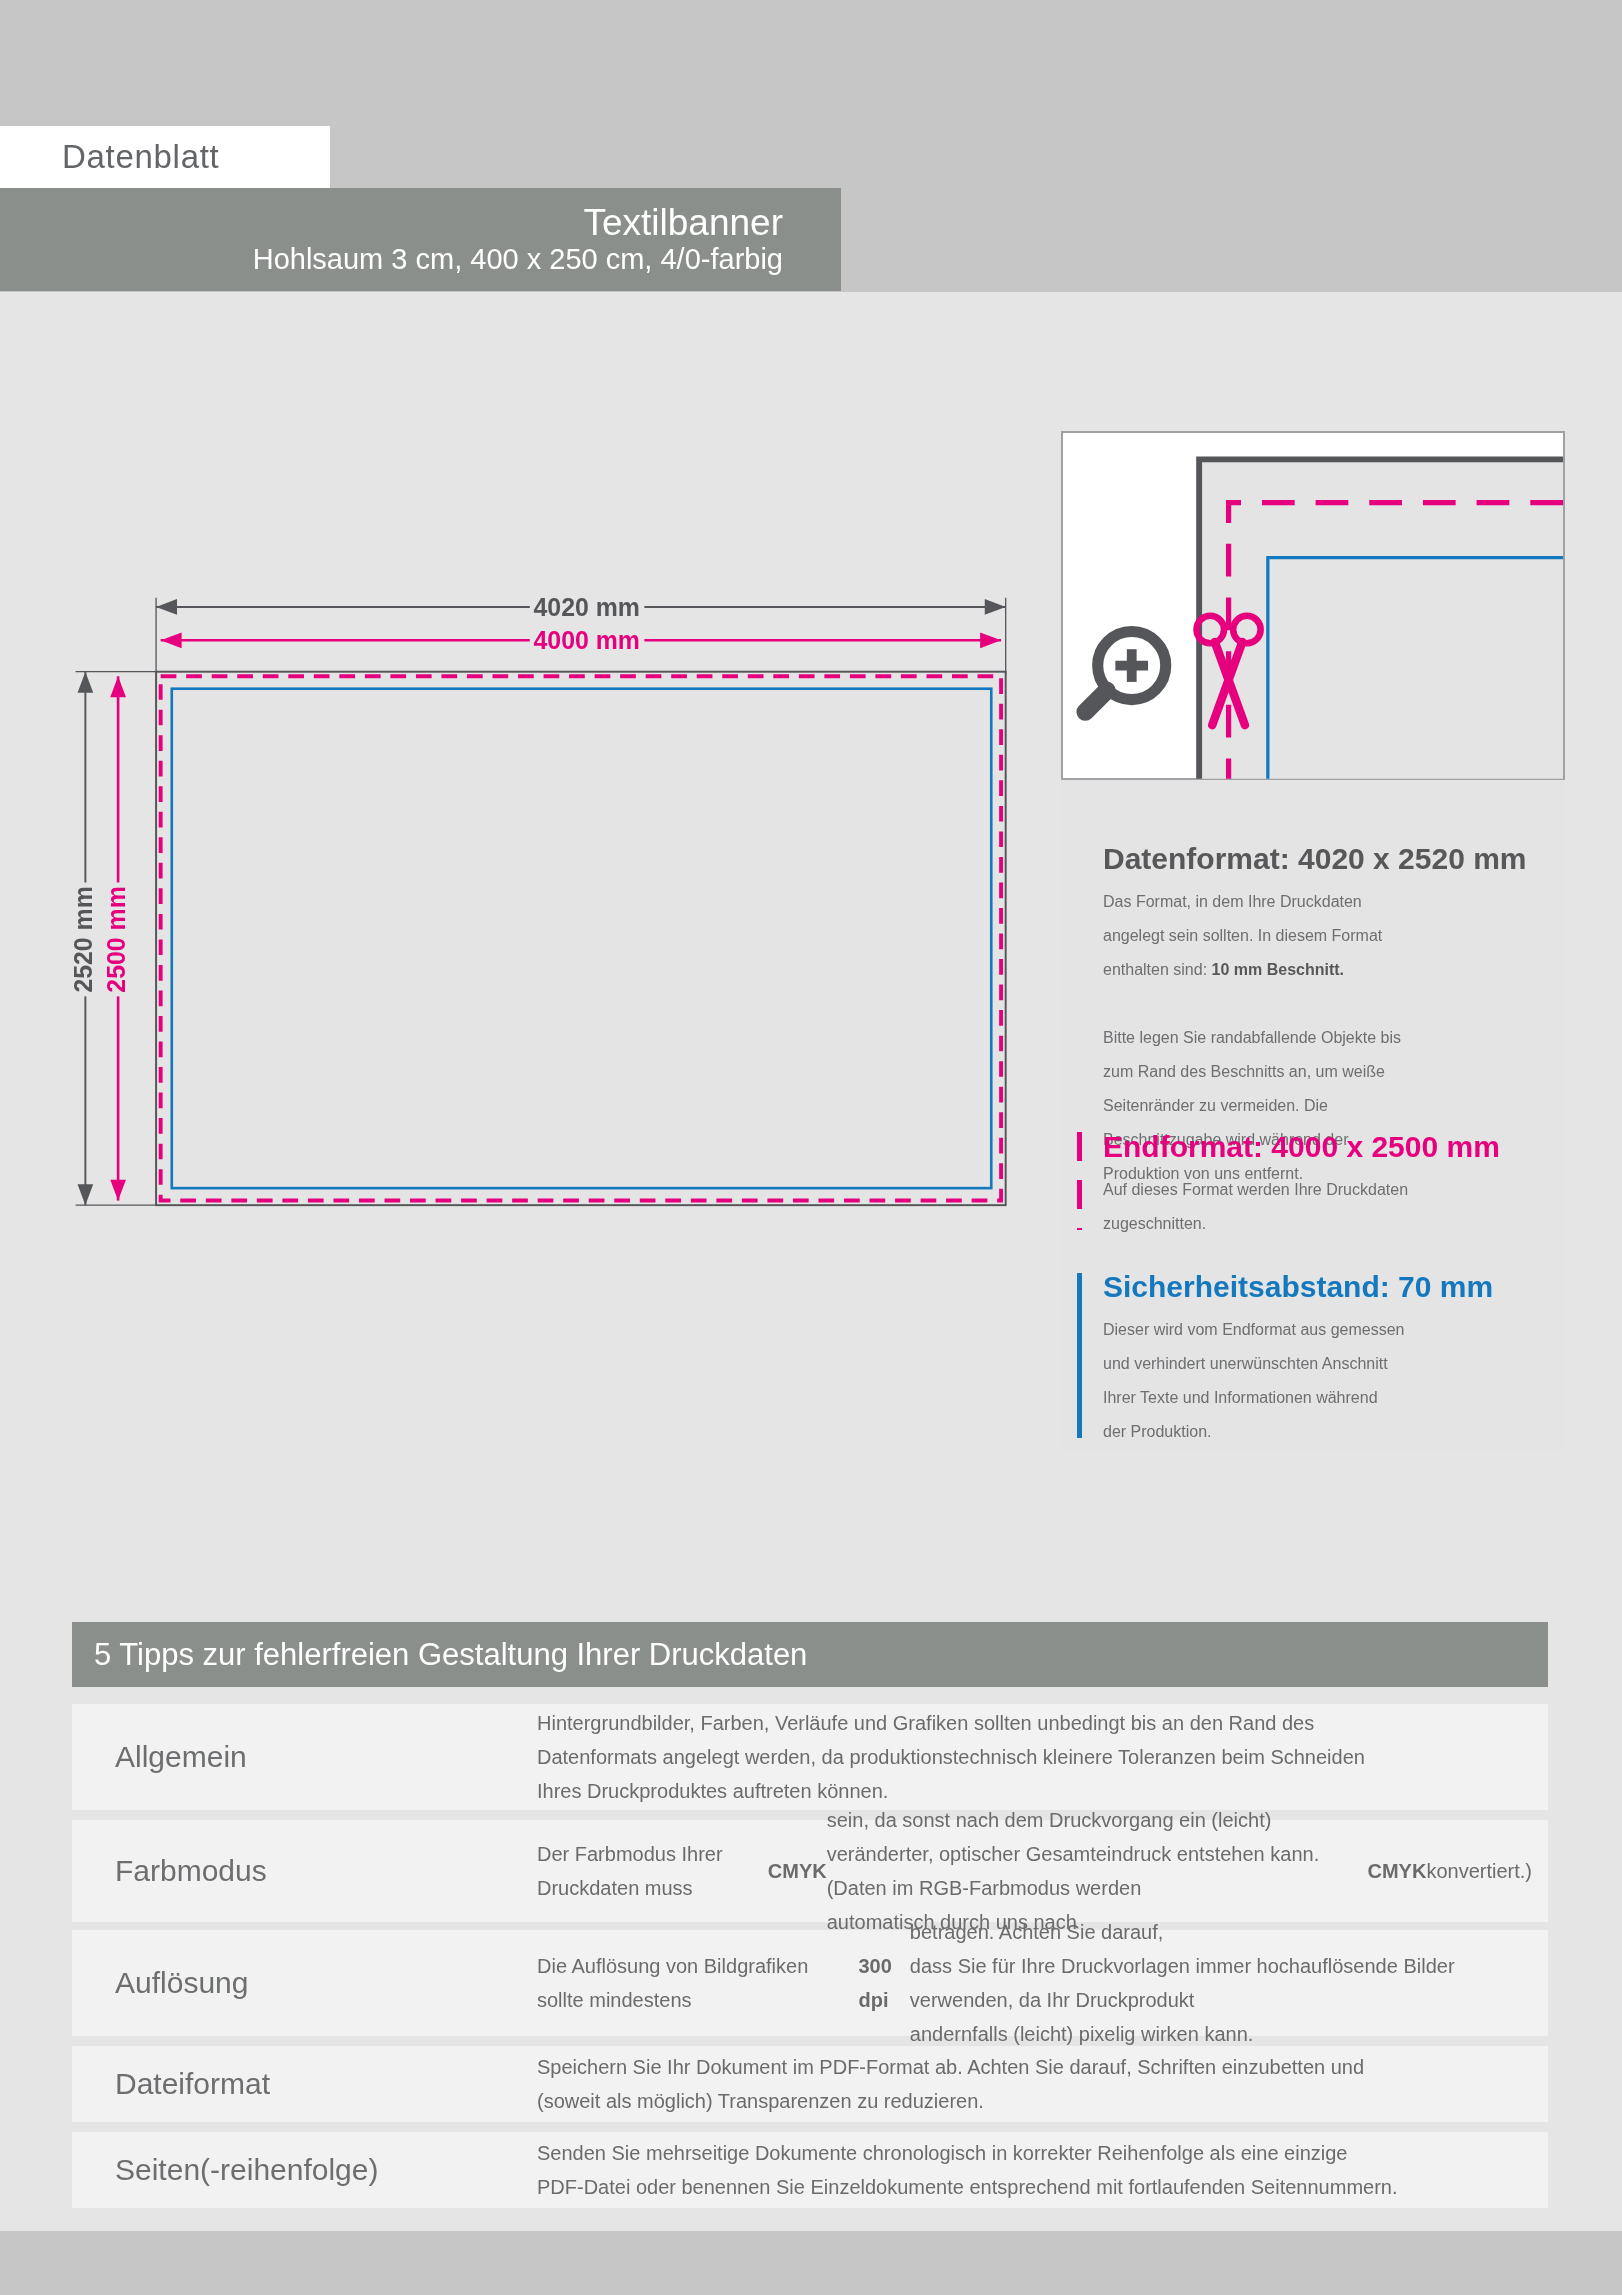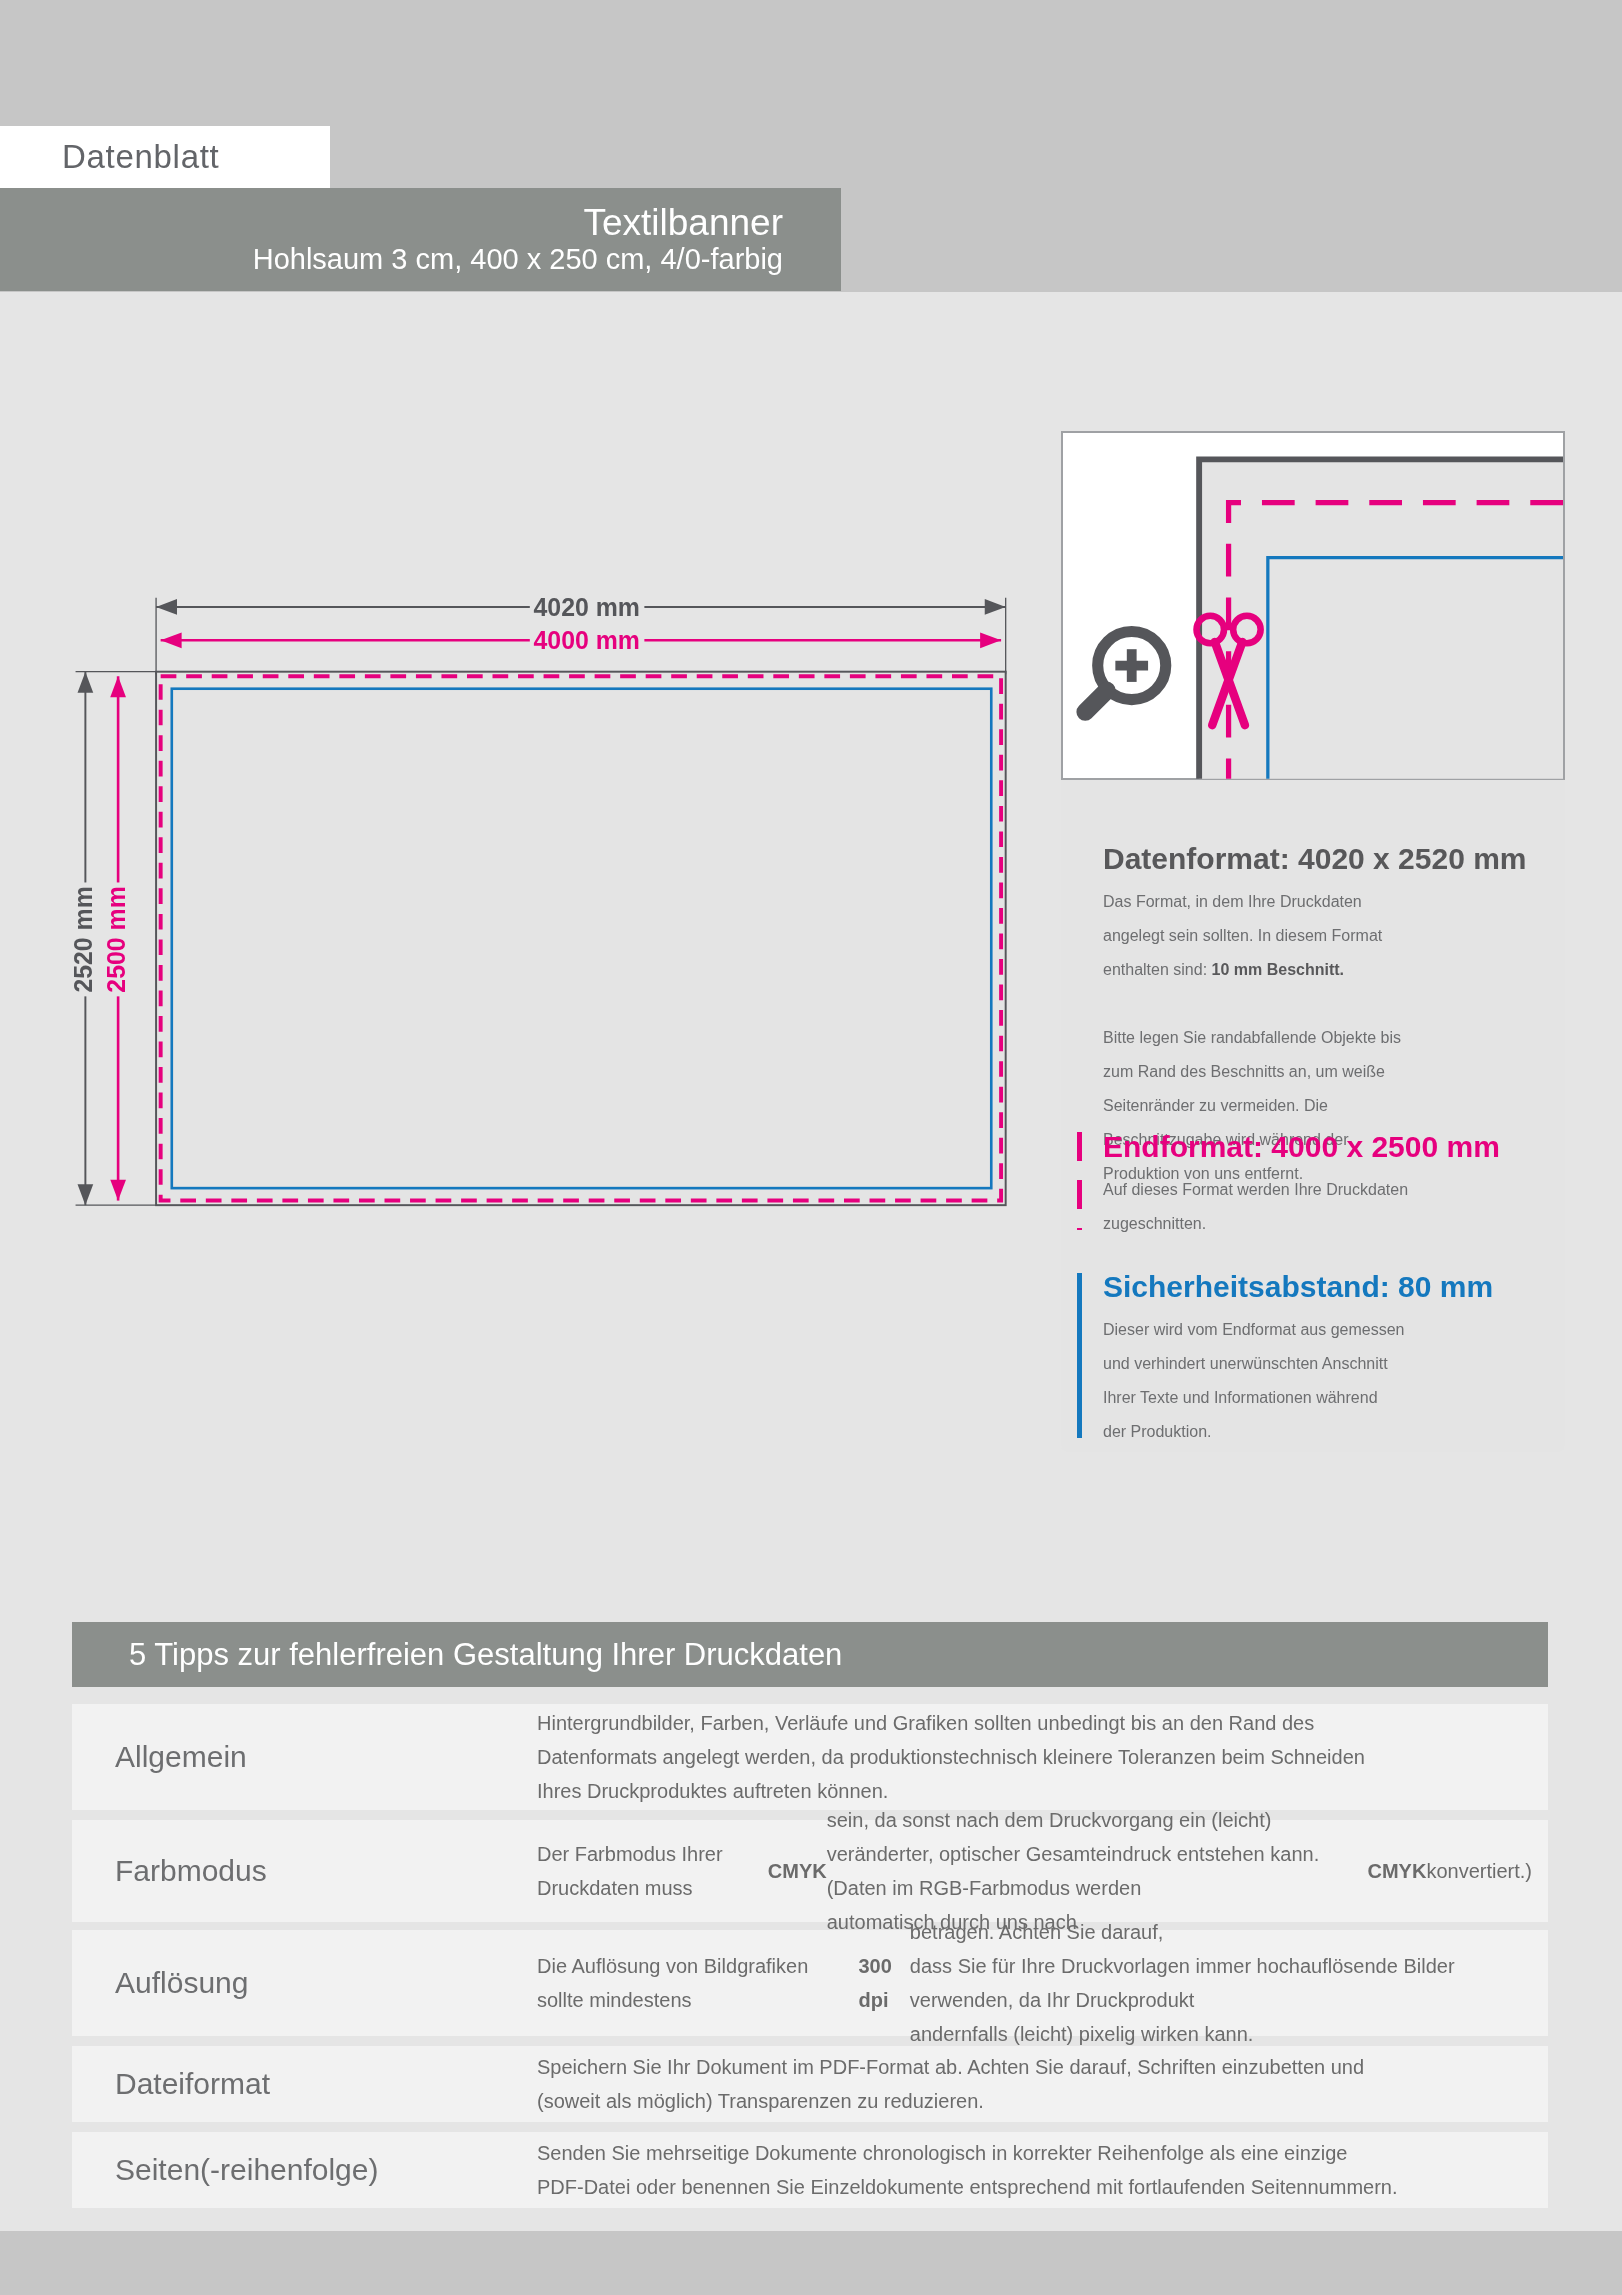--- a/index.html
+++ b/index.html
@@ -36,21 +36,21 @@
   .h-blue { color:#1478be; }
   .bar-magenta-dashed { position:absolute; left:1077px; top:1132px; width:5.2px; height:98px;
      background:repeating-linear-gradient(to bottom, #e6007e 0px, #e6007e 29px, rgba(0,0,0,0) 29px, rgba(0,0,0,0) 48px); }
   .bar-blue { position:absolute; left:1077px; top:1273px; width:5.2px; height:165px; background:#1478be; }
   .block-datenformat { top:793px;margin-top:48px; }
   .block-endformat { top:1129px; }
   .block-sicherheit { top:1269px; }
 
   
   .tips-bar { position:absolute; left:72px; top:1622px; width:1476px; height:65px; background:#8b8f8c;
-              display:flex; align-items:center; padding-left:57px; color:#ffffff; font-size:31px; }
+              display:flex; align-items:center; padding-left:22px; color:#ffffff; font-size:31px; }
   .tip-row { position:absolute; left:72px; width:1476px; background:#f2f2f2; display:flex; }
   .tip-row .label { width:465px; padding-left:43px; display:flex; align-items:center;
                     font-size:30px; color:#6d6e70; }
   .tip-row .desc { width:995px; display:flex; align-items:center;
                    font-size:20px; line-height:34px; color:#6b6b6b; white-space:pre-line; }
   .row-1 { top:1704px; height:106px; }
   .row-2 { top:1820px; height:102px; }
   .row-3 { top:1930px; height:106px; }
   .row-4 { top:2046px; height:76px; }
   .row-5 { top:2132px; height:76px; }
@@ -163,21 +163,21 @@
 
   <div class="bar-magenta-dashed"></div>
   <div class="info-block block-endformat">
     <h3 class="h-magenta">Endformat: 4000 x 2500 mm</h3>
     <p>Auf dieses Format werden Ihre Druckdaten
 zugeschnitten.</p>
   </div>
 
   <div class="bar-blue"></div>
   <div class="info-block block-sicherheit">
-    <h3 class="h-blue">Sicherheitsabstand: 80 mm</h3>
+    <h3 class="h-blue">Sicherheitsabstand: 70 mm</h3>
     <p>Dieser wird vom Endformat aus gemessen
 und verhindert unerwünschten Anschnitt
 Ihrer Texte und Informationen während
 der Produktion.</p>
   </div>
 
   <div class="tips-bar">
     <span>5 Tipps zur fehlerfreien Gestaltung Ihrer Druckdaten</span>
   </div>
 

